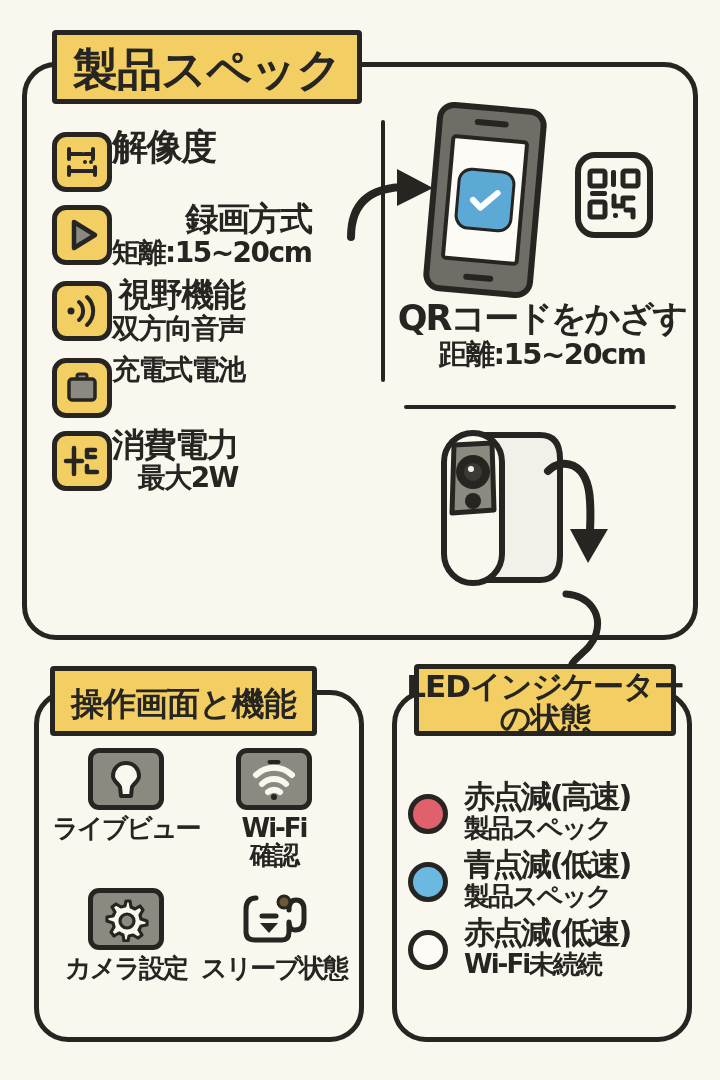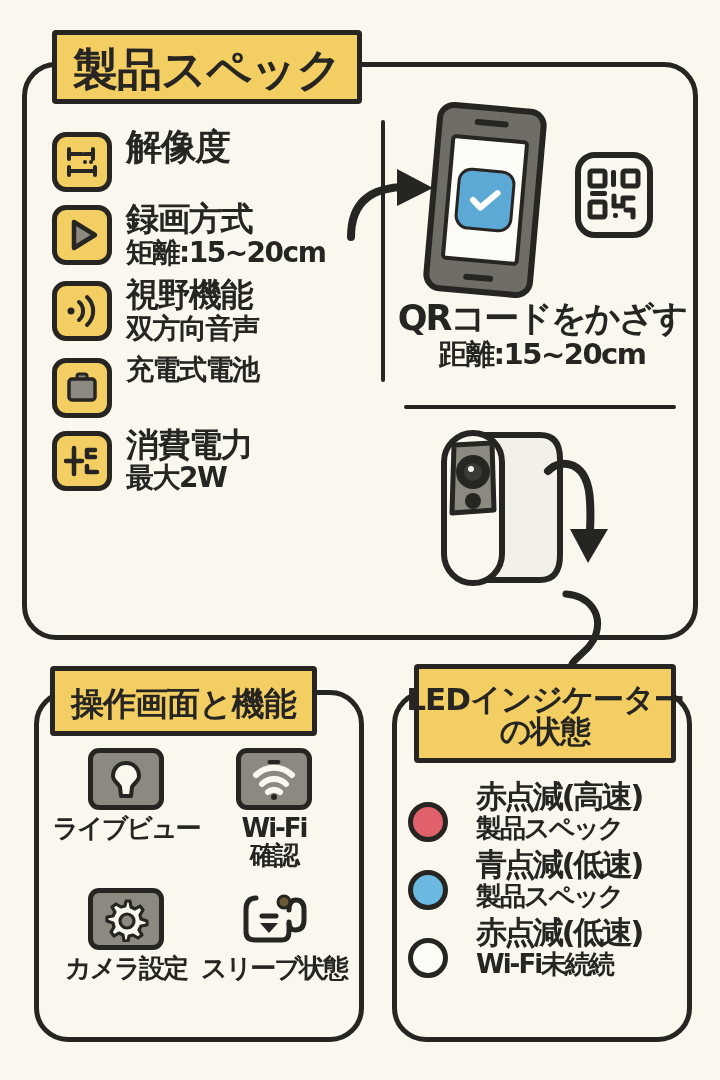--- a/index.html
+++ b/index.html
@@ -48,21 +48,21 @@
 
   
   #spec-panel{left:22px;top:62px;width:676px;height:578px;}
   #spec-badge{left:52px;top:30px;height:74px;}
   #spec-badge .badge-text{font-size:45px;}
 
   .spec-list{
     position:absolute;left:52px;top:128px;width:300px;z-index:4;
   }
   .spec-row{
-    display:flex;align-items:flex-start;gap:14px;margin-bottom:9px;
+    display:flex;align-items:flex-start;margin-bottom:9px;text-align:right;
   }
   .spec-icon{
     flex:0 0 auto;width:60px;height:60px;
     background:#F2CE63;border:5px solid #262522;border-radius:14px;
     box-sizing:border-box;position:relative;margin-top:4px;
   }
   .spec-txt{padding-top:0px;}
   .spec-title{
     font-size:33px;font-weight:bold;line-height:1.08;letter-spacing:-1.5px;
     white-space:nowrap;
@@ -145,25 +145,25 @@
   .tile-label{
     margin-top:5px;font-size:26px;font-weight:bold;letter-spacing:-2px;
     text-align:center;line-height:1.05;white-space:pre-line;
   }
   .plain-tile{
     width:76px;height:62px;display:flex;align-items:center;justify-content:center;
   }
 
   
   #led-panel{left:392px;top:690px;width:300px;height:352px;}
-  #led-badge{left:414px;top:664px;width:262px;height:99px;}
+  #led-badge{left:414px;top:664px;width:262px;height:72px;}
   #led-badge .badge-text{font-size:31px;letter-spacing:-1px;}
 
   .led-list{position:absolute;left:408px;top:780px;width:280px;z-index:4;}
-  .led-row{display:flex;align-items:flex-end;gap:28px;margin-bottom:6px;}
+  .led-row{display:flex;align-items:center;gap:16px;margin-bottom:6px;}
   .led-dot{
     flex:0 0 auto;width:40px;height:40px;border-radius:50%;
     border:5px solid #262522;box-sizing:border-box;margin-top:5px;
   }
   .led-title{font-size:31px;font-weight:bold;letter-spacing:-2.5px;line-height:1.05;white-space:nowrap;}
   .led-sub{font-size:26px;font-weight:bold;letter-spacing:-2px;line-height:1.1;white-space:nowrap;margin-top:1px;}
 </style>
 </head>
 <body>
 

